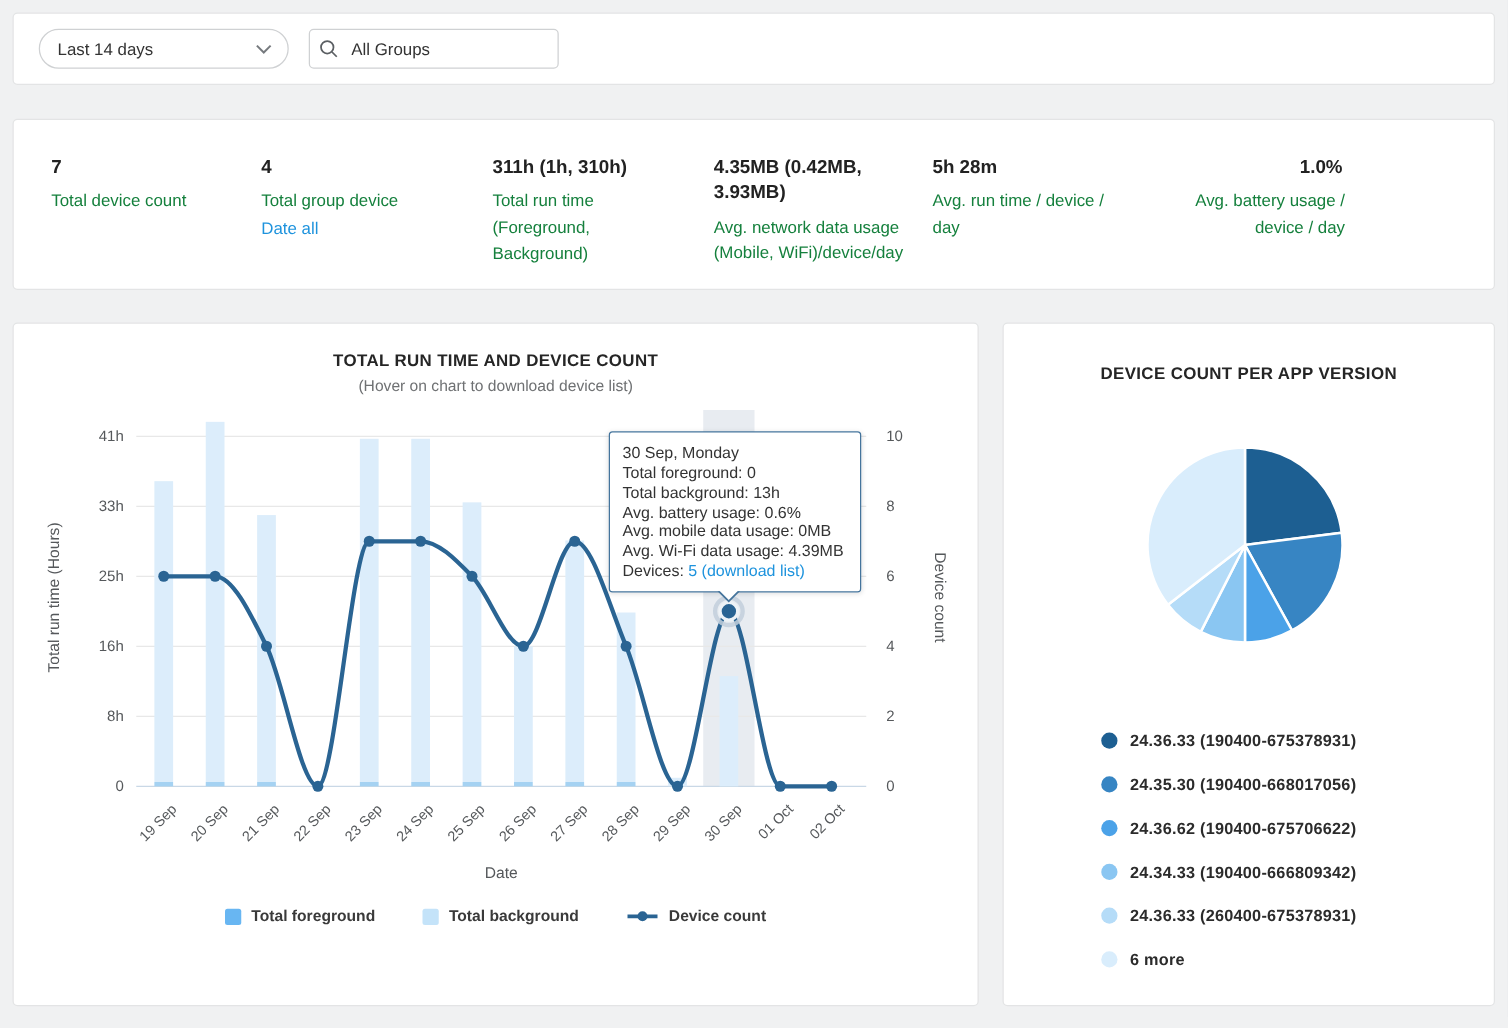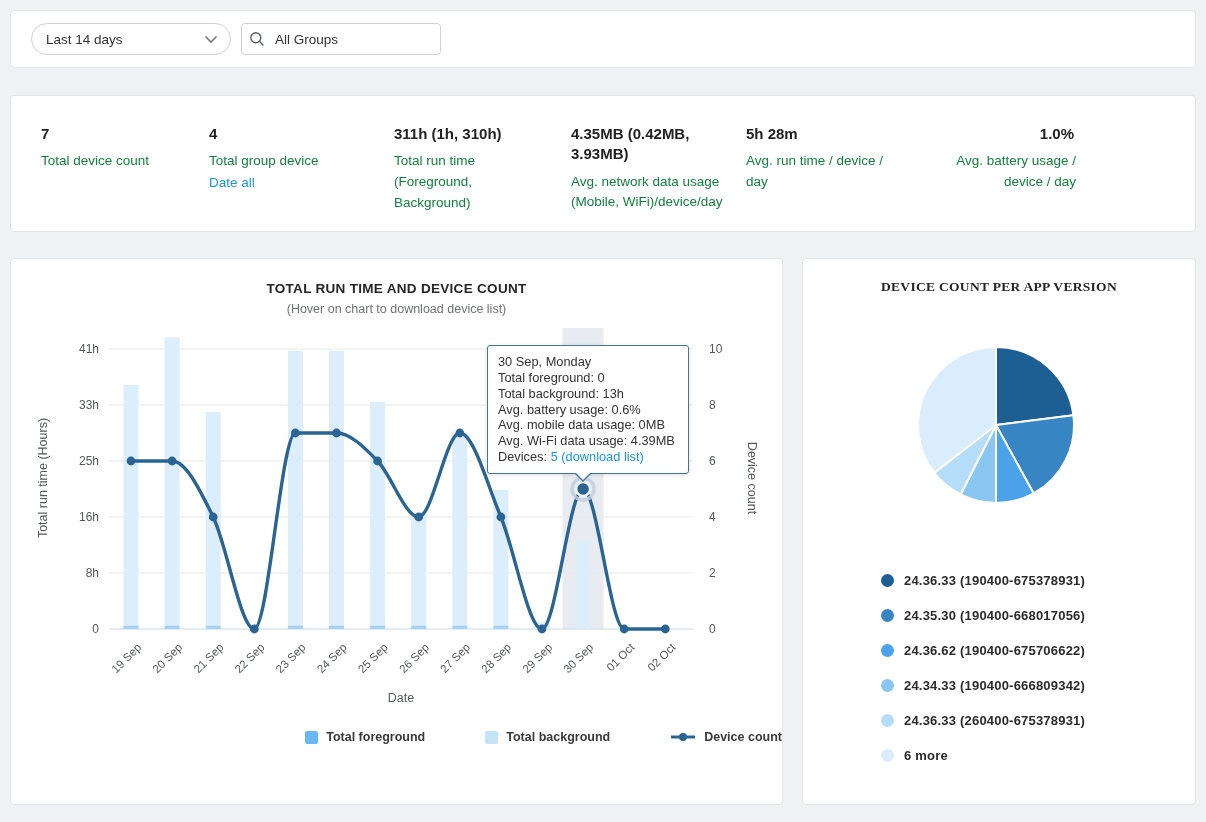--- a/index.html
+++ b/index.html
@@ -6,41 +6,41 @@
   html,body { margin:0; padding:0; }
   body { font-family: "Liberation Sans", sans-serif; background:#e9eaeb; }
   .page { position:relative; width:1206px; height:822px; background:#f0f1f2; overflow:hidden; }
   .card { position:absolute; background:#fff; border:1px solid #e3e4e5; border-radius:4px; }
 
   
   .filter-card { left:10px; right:10px; top:10px; height:58px; display:flex; align-items:center; padding:0 20px; }
   .select-box { width:200px; height:32px; border:1px solid #cfd1d3; border-radius:16px; display:flex; align-items:center;
                 justify-content:space-between; padding:0 12px 0 14px; cursor:pointer; background:#fff; }
   .select-box span { font-size:13.5px; color:#333; }
-  .search-box { margin-left:10px; width:200px; height:32px; border:1px solid #cfd1d3; border-radius:4px;
+  .search-box { margin-left:16px; width:200px; height:32px; border:1px solid #cfd1d3; border-radius:4px;
                 display:flex; align-items:center; padding:0 7px; background:#fff; }
   .search-box input { border:none; outline:none; font-size:13.5px; color:#333; width:150px; margin-left:8px;
                       font-family:"Liberation Sans", sans-serif; background:transparent; }
 
   
   .stats-card { left:10px; right:10px; top:95px; height:137px; padding:28px 30px 0 30px; display:flex; }
   .stat-col .stat-value { font-size:15px; font-weight:bold; color:#222; line-height:1.35; margin-bottom:7px; }
   .stat-col .stat-label { font-size:13.5px; color:#15803d; line-height:1.55; }
   .stat-col .stat-link  { font-size:13.5px; color:#1e93dd; margin-top:3px; cursor:pointer; display:inline-block; }
 
   
   .runtime-card { left:10px; top:258px; width:773px; height:547px; }
   .pie-card     { left:802px; top:258px; width:394px; height:547px; }
   .chart-title { text-align:center; font-size:13.5px; font-weight:bold; color:#252525; letter-spacing:.3px; margin-top:22px; }
   .chart-subtitle { text-align:center; font-size:12.5px; color:#6f7173; margin-top:6px; }
   .combo-wrap { position:relative; margin-top:2px; }
   svg text { font-family:"Liberation Sans", sans-serif; }
 
   
-  .combo-legend { display:flex; justify-content:flex-end; gap:60px; margin-top:8px; }
+  .combo-legend { display:flex; justify-content:center; gap:38px; margin-top:3px; }
   .legend-item { display:flex; align-items:center; gap:8px; font-size:12.5px; font-weight:bold; color:#3a3a3a; }
   .legend-swatch { width:13px; height:13px; border-radius:2px; display:inline-block; }
 
   
   .tooltip { position:absolute; left:476px; top:27px; width:202px; background:rgba(255,255,255,.97);
              border:1px solid #44749c; border-radius:3px; padding:8px 10px; font-size:12.8px; line-height:1.24;
              color:#333; box-shadow:0 1px 4px rgba(0,0,0,.12); z-index:5; }
   .tooltip::before { content:''; position:absolute; bottom:-9px; left:86px; border-left:9px solid transparent;
              border-right:9px solid transparent; border-top:9px solid #44749c; }
   .tooltip::after  { content:''; position:absolute; bottom:-7px; left:87px; border-left:8px solid transparent;
@@ -205,21 +205,21 @@
           <svg width="26" height="10">
             <line x1="1" y1="5" x2="25" y2="5" stroke="#2a6493" stroke-width="3"></line>
             <circle cx="13" cy="5" r="4" fill="#2a6493"></circle>
           </svg>
           <span>Device count</span>
         </div>
       </div>
   </div>
 
   <div class="card pie-card">
-    <div class="chart-title" style="margin-top:20px;font-family:Liberation Serif, serif;">DEVICE COUNT PER APP VERSION</div>
+    <div class="chart-title" style="margin-top:32px;">DEVICE COUNT PER APP VERSION</div>
     <svg id="pie-svg" width="392" height="246" viewBox="0 0 392 246" style="margin-top:14px;">
         <path d="M 193 116 L 193 38 A 78 78 0 0 1 270.3849467025293 106.22400778198427 Z" fill="#1d5f92" stroke="#fff" stroke-width="2" stroke-linejoin="round"></path>
         <path d="M 193 116 L 270.3849467025293 106.22400778198427 A 78 78 0 0 1 230.57678657993375 184.35192104342138 Z" fill="#3785c3" stroke="#fff" stroke-width="2" stroke-linejoin="round"></path>
         <path d="M 193 116 L 230.57678657993375 184.35192104342138 A 78 78 0 0 1 193 194 Z" fill="#4ba2e8" stroke="#fff" stroke-width="2" stroke-linejoin="round"></path>
         <path d="M 193 116 L 193 194 A 78 78 0 0 1 157.58874102031535 185.4985088866927 Z" fill="#8ac6f2" stroke="#fff" stroke-width="2" stroke-linejoin="round"></path>
         <path d="M 193 116 L 157.58874102031535 185.4985088866927 A 78 78 0 0 1 131.36790903469614 163.80675018493216 Z" fill="#b5dcf8" stroke="#fff" stroke-width="2" stroke-linejoin="round"></path>
         <path d="M 193 116 L 131.36790903469614 163.80675018493216 A 78 78 0 0 1 192.99999999999997 38 Z" fill="#d9edfc" stroke="#fff" stroke-width="2" stroke-linejoin="round"></path>
       </svg>
     <ul class="pie-legend" id="pie-legend">
         <li>

